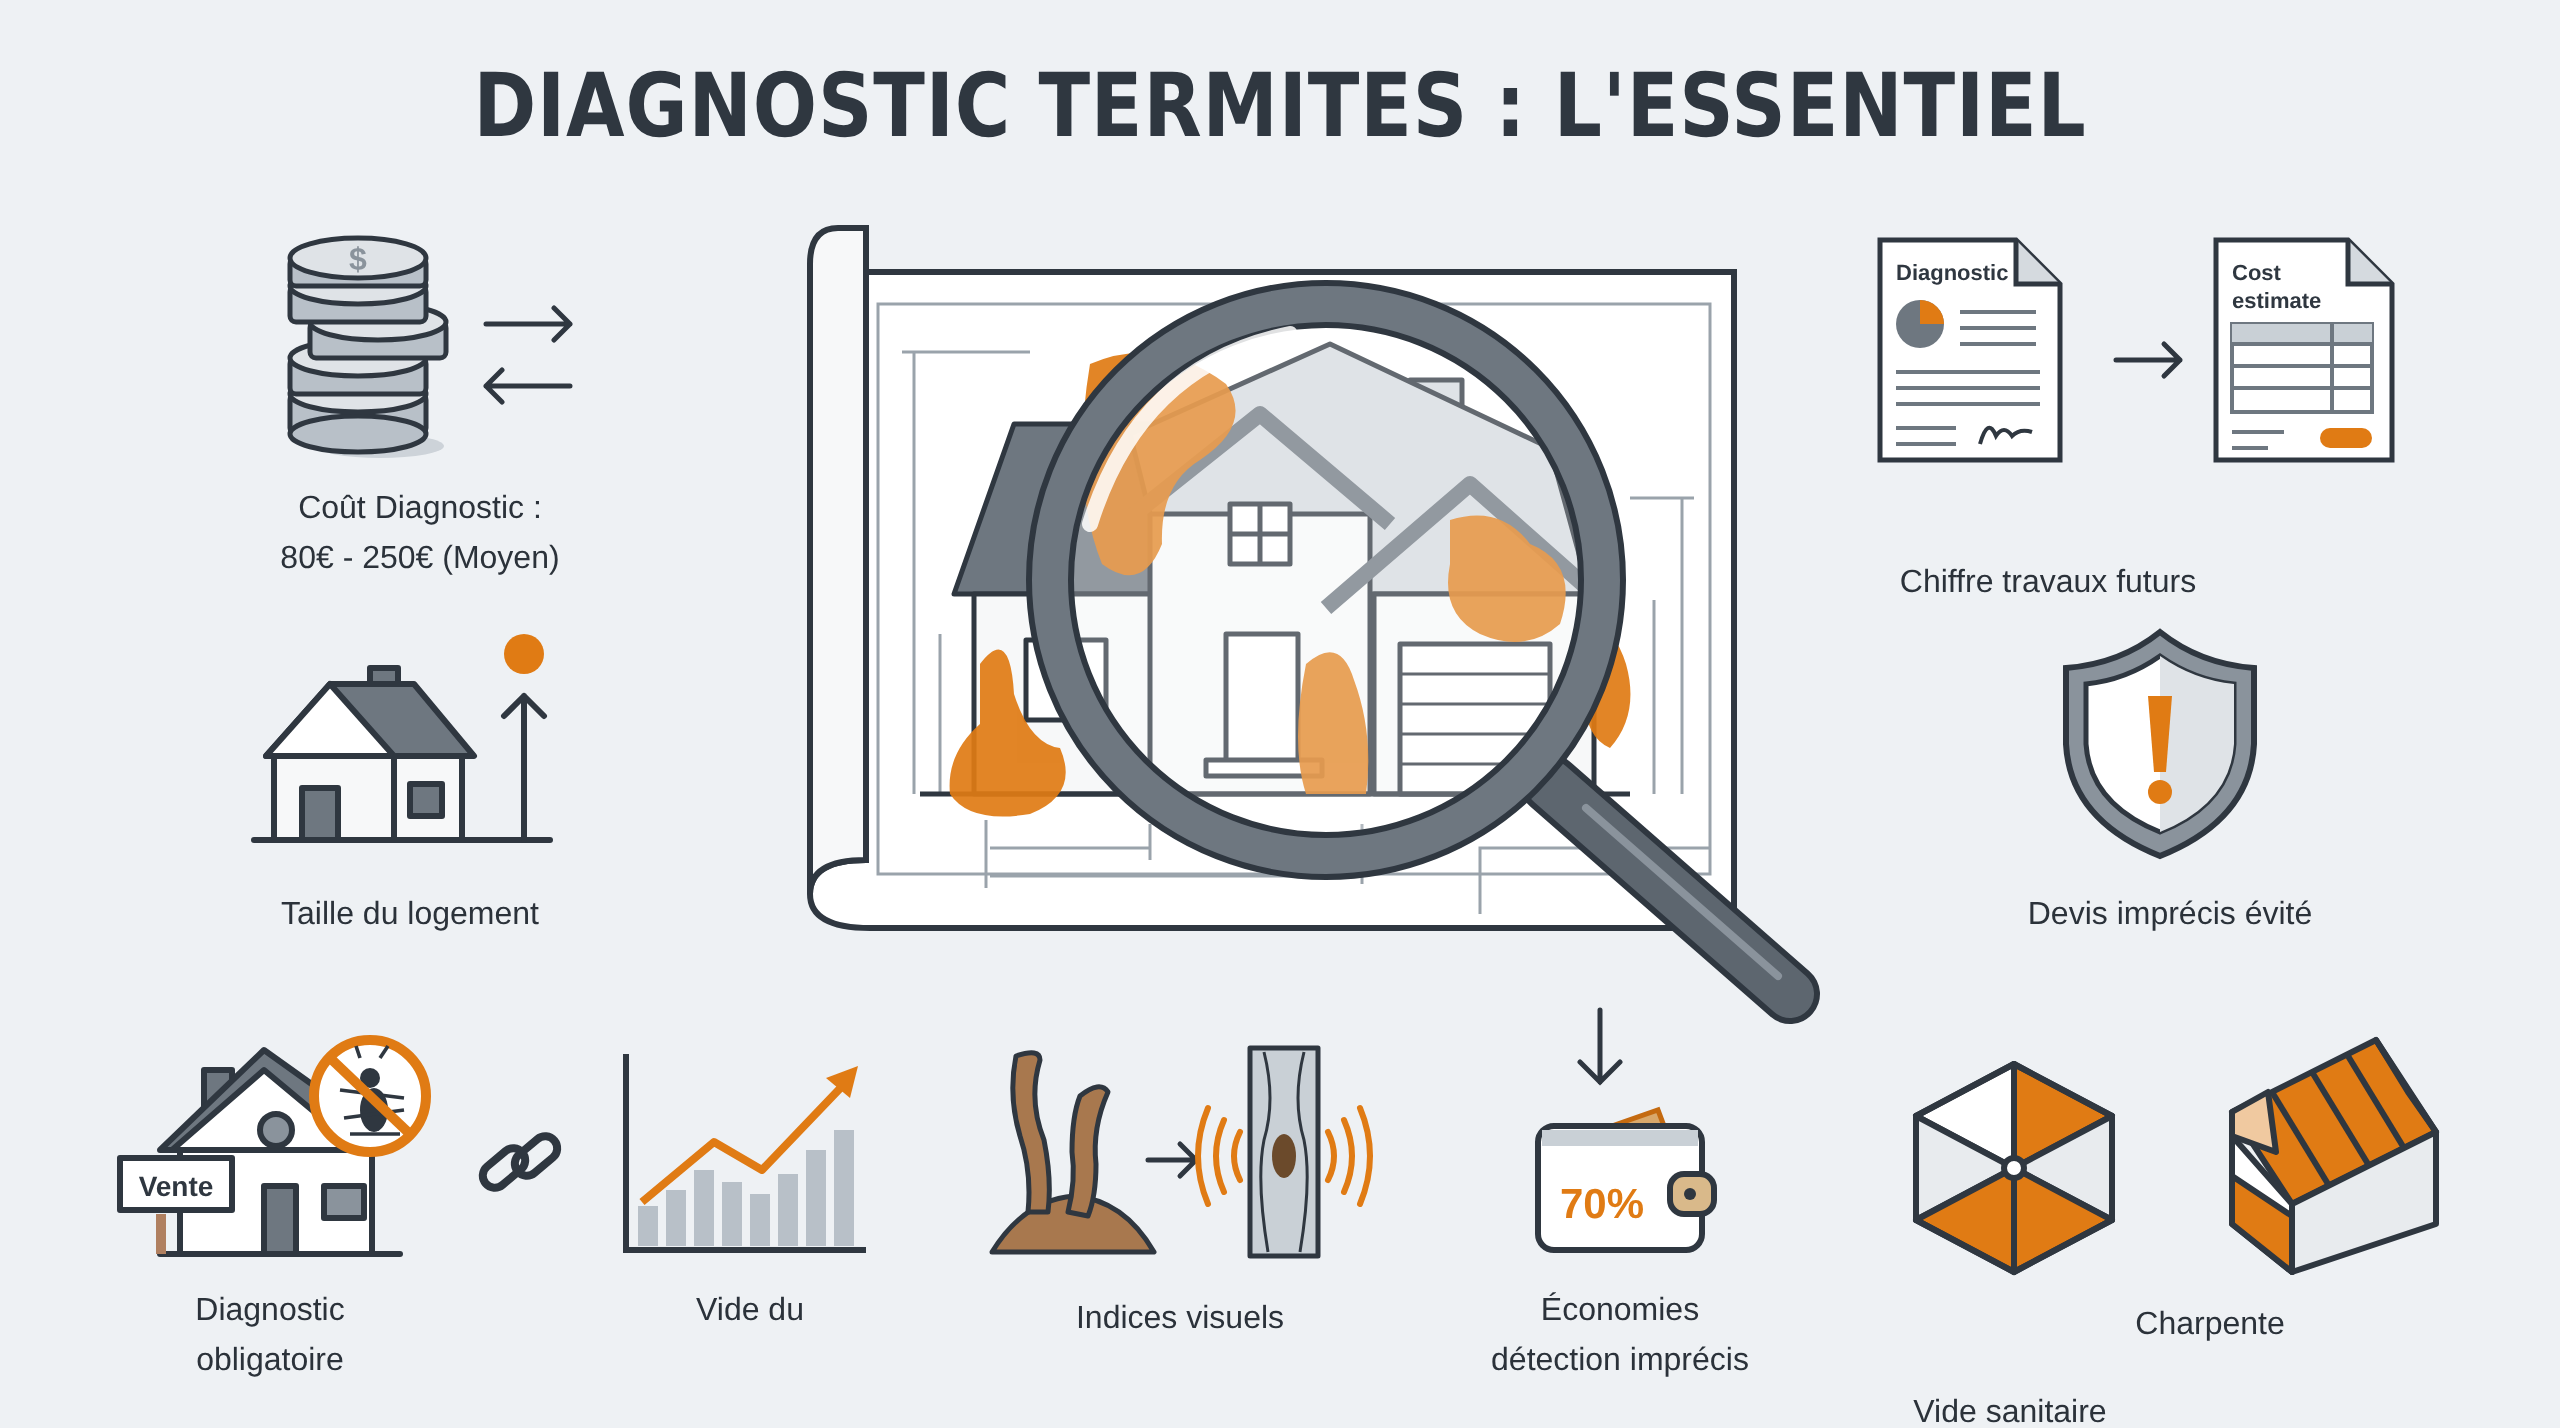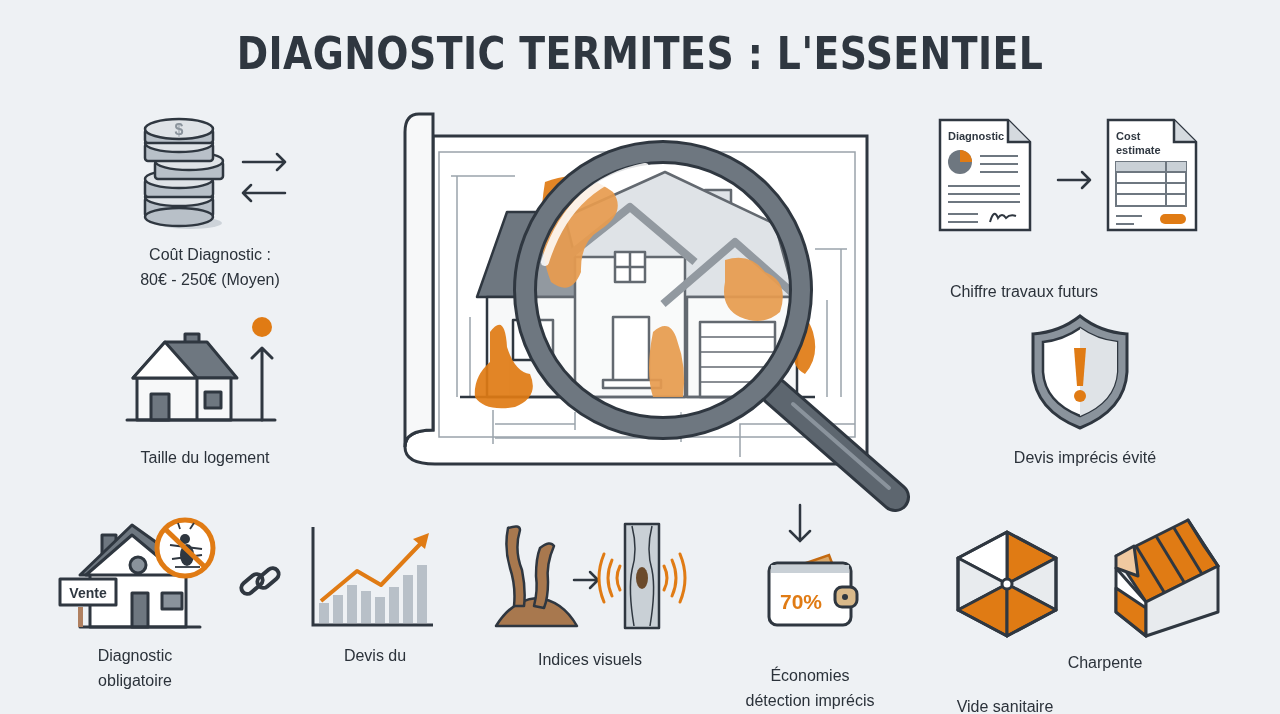--- a/index.html
+++ b/index.html
@@ -230,21 +230,21 @@
     <rect x="70" y="72" width="10" height="26"></rect>
       <rect x="84" y="62" width="10" height="36"></rect>
     <rect x="98" y="50" width="10" height="48"></rect>
       <rect x="112" y="40" width="10" height="58"></rect>
   </g>
   <path d="M8 2 V100 H128" stroke="#2f3740" stroke-width="3" fill="none"></path>
   <path d="M16 76 L52 46 L76 60 L120 14" stroke="#e07b14" stroke-width="4" fill="none" stroke-linejoin="round"></path>
   <path d="M108 14 L124 8 L120 24 Z" fill="#e07b14"></path>
 </svg>
 <div class="label" style="left:290px;top:643px;width:170px;">
-  <div>Devis du</div>
+  <div>Vide du</div>
 </div>
 
 <svg style="left:492px;top:520px" width="200" height="110" viewBox="0 0 200 110">
   <g stroke="#2f3740" stroke-width="2.5" stroke-linejoin="round">
     <path d="M4 106 Q20 80 45 78 Q70 80 85 106 Z" fill="#a8784e"></path>
     <path d="M16 8 Q28 4 28 10 Q22 30 30 50 Q34 70 32 86 L22 86 Q24 66 18 48 Q12 28 16 8 Z" fill="#a8784e"></path>
     <path d="M48 28 Q58 20 62 26 Q54 44 56 62 Q56 78 52 88 L42 86 Q46 70 44 56 Q44 38 48 28 Z" fill="#a8784e"></path>
     <path d="M82 60 H106 M98 52 L106 60 L98 68" fill="none" stroke-linecap="round"></path>
     <rect x="133" y="4" width="34" height="104" fill="#c9d0d6"></rect>
     <path d="M140 6 Q146 30 140 50 Q136 70 142 106 M160 6 Q154 30 160 50 Q164 70 158 106" fill="none" stroke-width="1.5"></path>
@@ -263,21 +263,21 @@
 
 <svg style="left:765px;top:505px" width="110" height="125" viewBox="0 0 110 125">
   <path d="M35 0 V36 M25 26 L35 36 L45 26" stroke="#2f3740" stroke-width="2.5" fill="none" stroke-linecap="round"></path>
   <path d="M18 66 L64 50 L70 66 Z" fill="#d9a86a" stroke="#c46a10" stroke-width="2.5"></path>
   <rect x="4" y="58" width="82" height="62" rx="8" fill="#ffffff" stroke="#2f3740" stroke-width="3"></rect>
   <rect x="6" y="60" width="78" height="8" fill="#c9d0d6"></rect>
   <rect x="70" y="82" width="22" height="20" rx="7" fill="#d9b98a" stroke="#2f3740" stroke-width="3"></rect>
   <circle cx="80" cy="92" r="3" fill="#2f3740"></circle>
   <text x="36" y="104" font-size="21" font-weight="bold" fill="#e07b14" text-anchor="middle" font-family="Liberation Sans, sans-serif">70%</text>
 </svg>
-<div class="label" style="left:710px;top:643px;width:200px;margin-top:20px;">
+<div class="label" style="left:710px;top:643px;width:200px;">
   <div>Économies</div>
   <div>détection imprécis</div>
 </div>
 
 <svg style="left:952px;top:528px" width="110" height="112" viewBox="0 0 110 112">
   <g stroke="#2f3740" stroke-width="3" stroke-linejoin="round">
     <polygon points="55,4 104,30 55,56" fill="#e07b14"></polygon>
     <polygon points="55,4 6,30 55,56" fill="#ffffff"></polygon>
     <polygon points="6,30 6,82 55,56" fill="#e8ebee"></polygon>
     <polygon points="104,30 104,82 55,56" fill="#e8ebee"></polygon>

